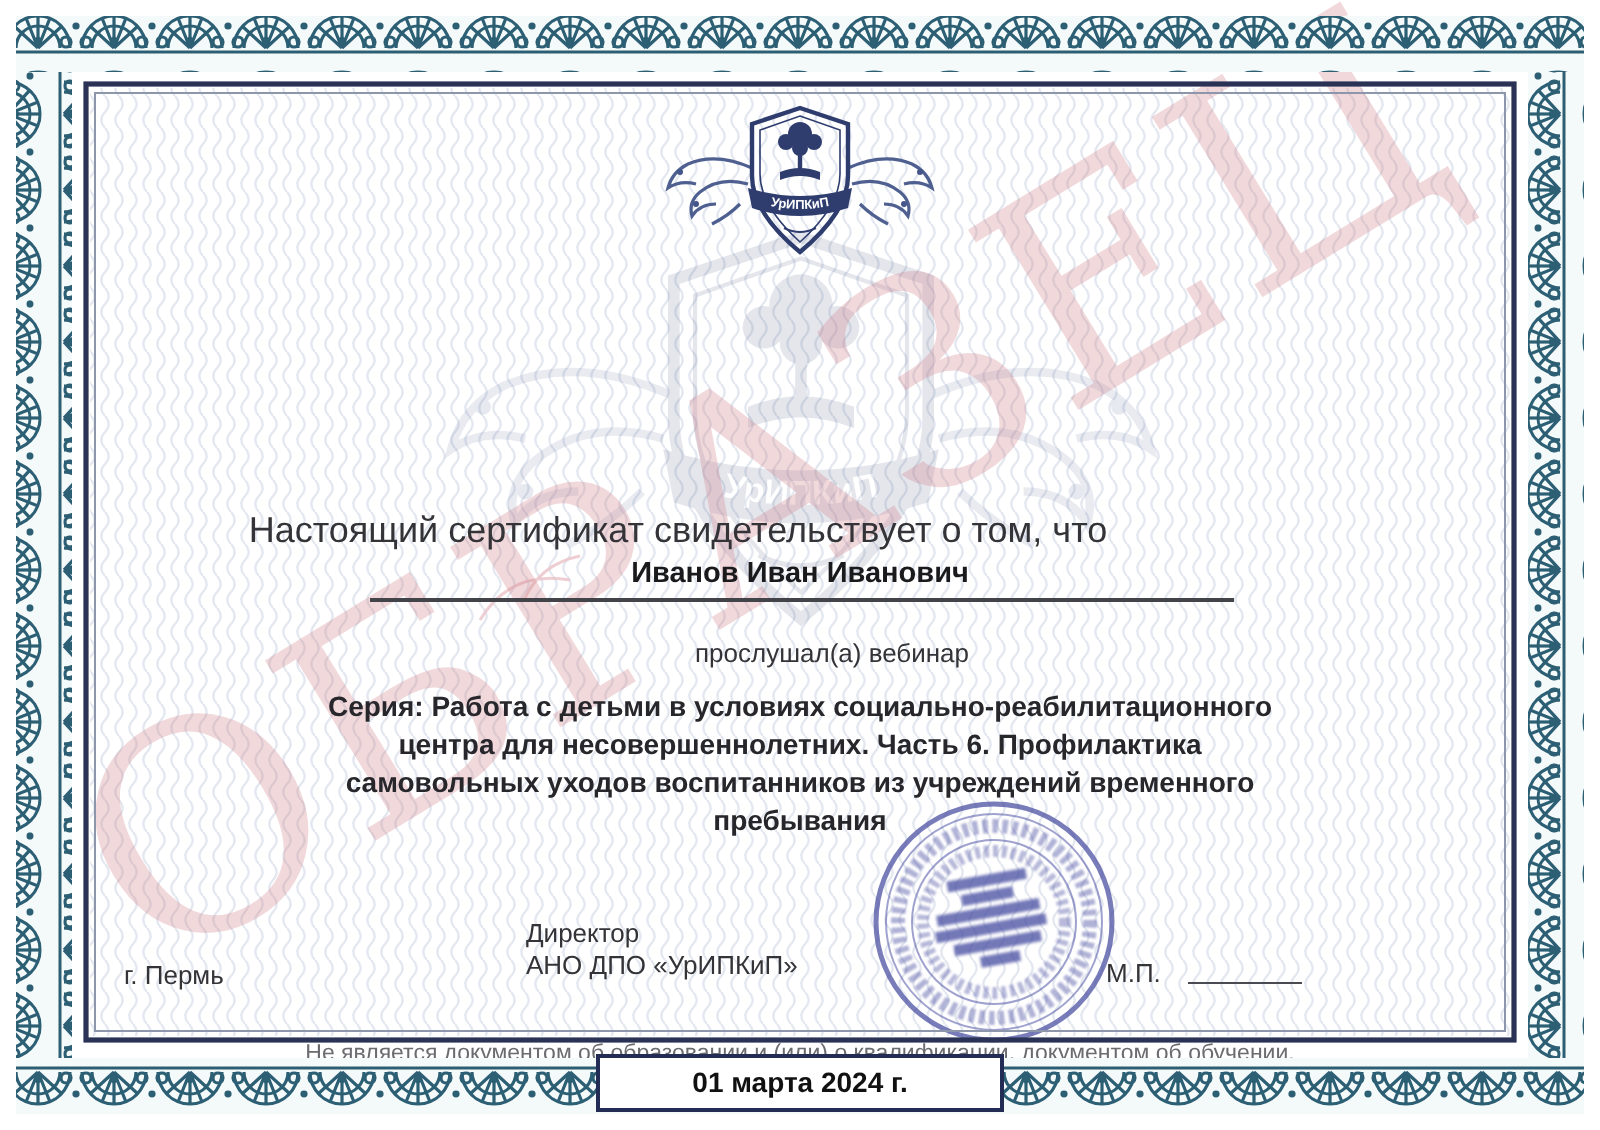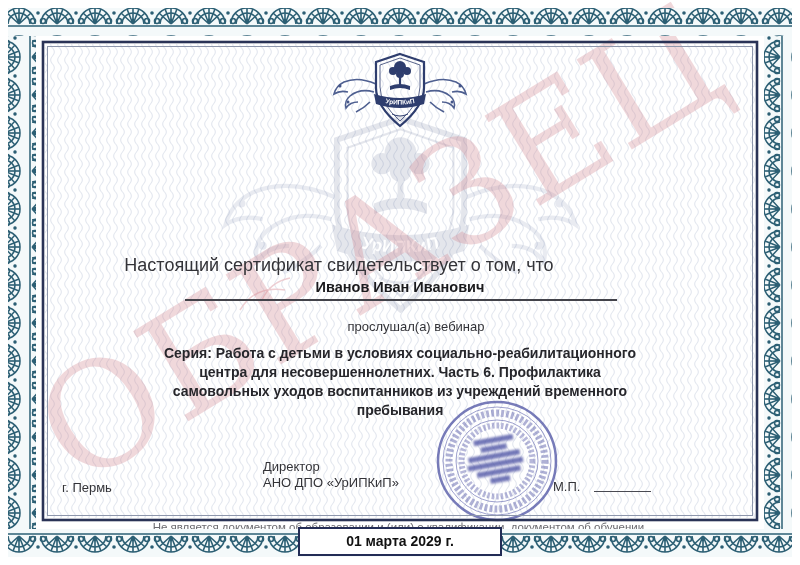--- a/index.html
+++ b/index.html
@@ -176,16 +176,16 @@
     </defs>
     <rect x="8" y="8" width="784" height="28" fill="url(#ornTop)"></rect>
     <rect x="8" y="529" width="784" height="28" fill="url(#ornBottom)"></rect>
     <rect x="8" y="36" width="28" height="493" fill="url(#ornLeft)"></rect>
     <rect x="764" y="36" width="28" height="493" fill="url(#ornRight)"></rect>
     <rect class="frame-outer" x="43" y="42" width="714" height="478"></rect>
     <rect class="frame-inner" x="47.5" y="46.5" width="705" height="469"></rect>
   </svg>
 
   <div id="date-box">
-    <span>01 марта 2029 г.</span>
+    <span>01 марта 2024 г.</span>
   </div>
 
 </div>
 
 </body></html>

